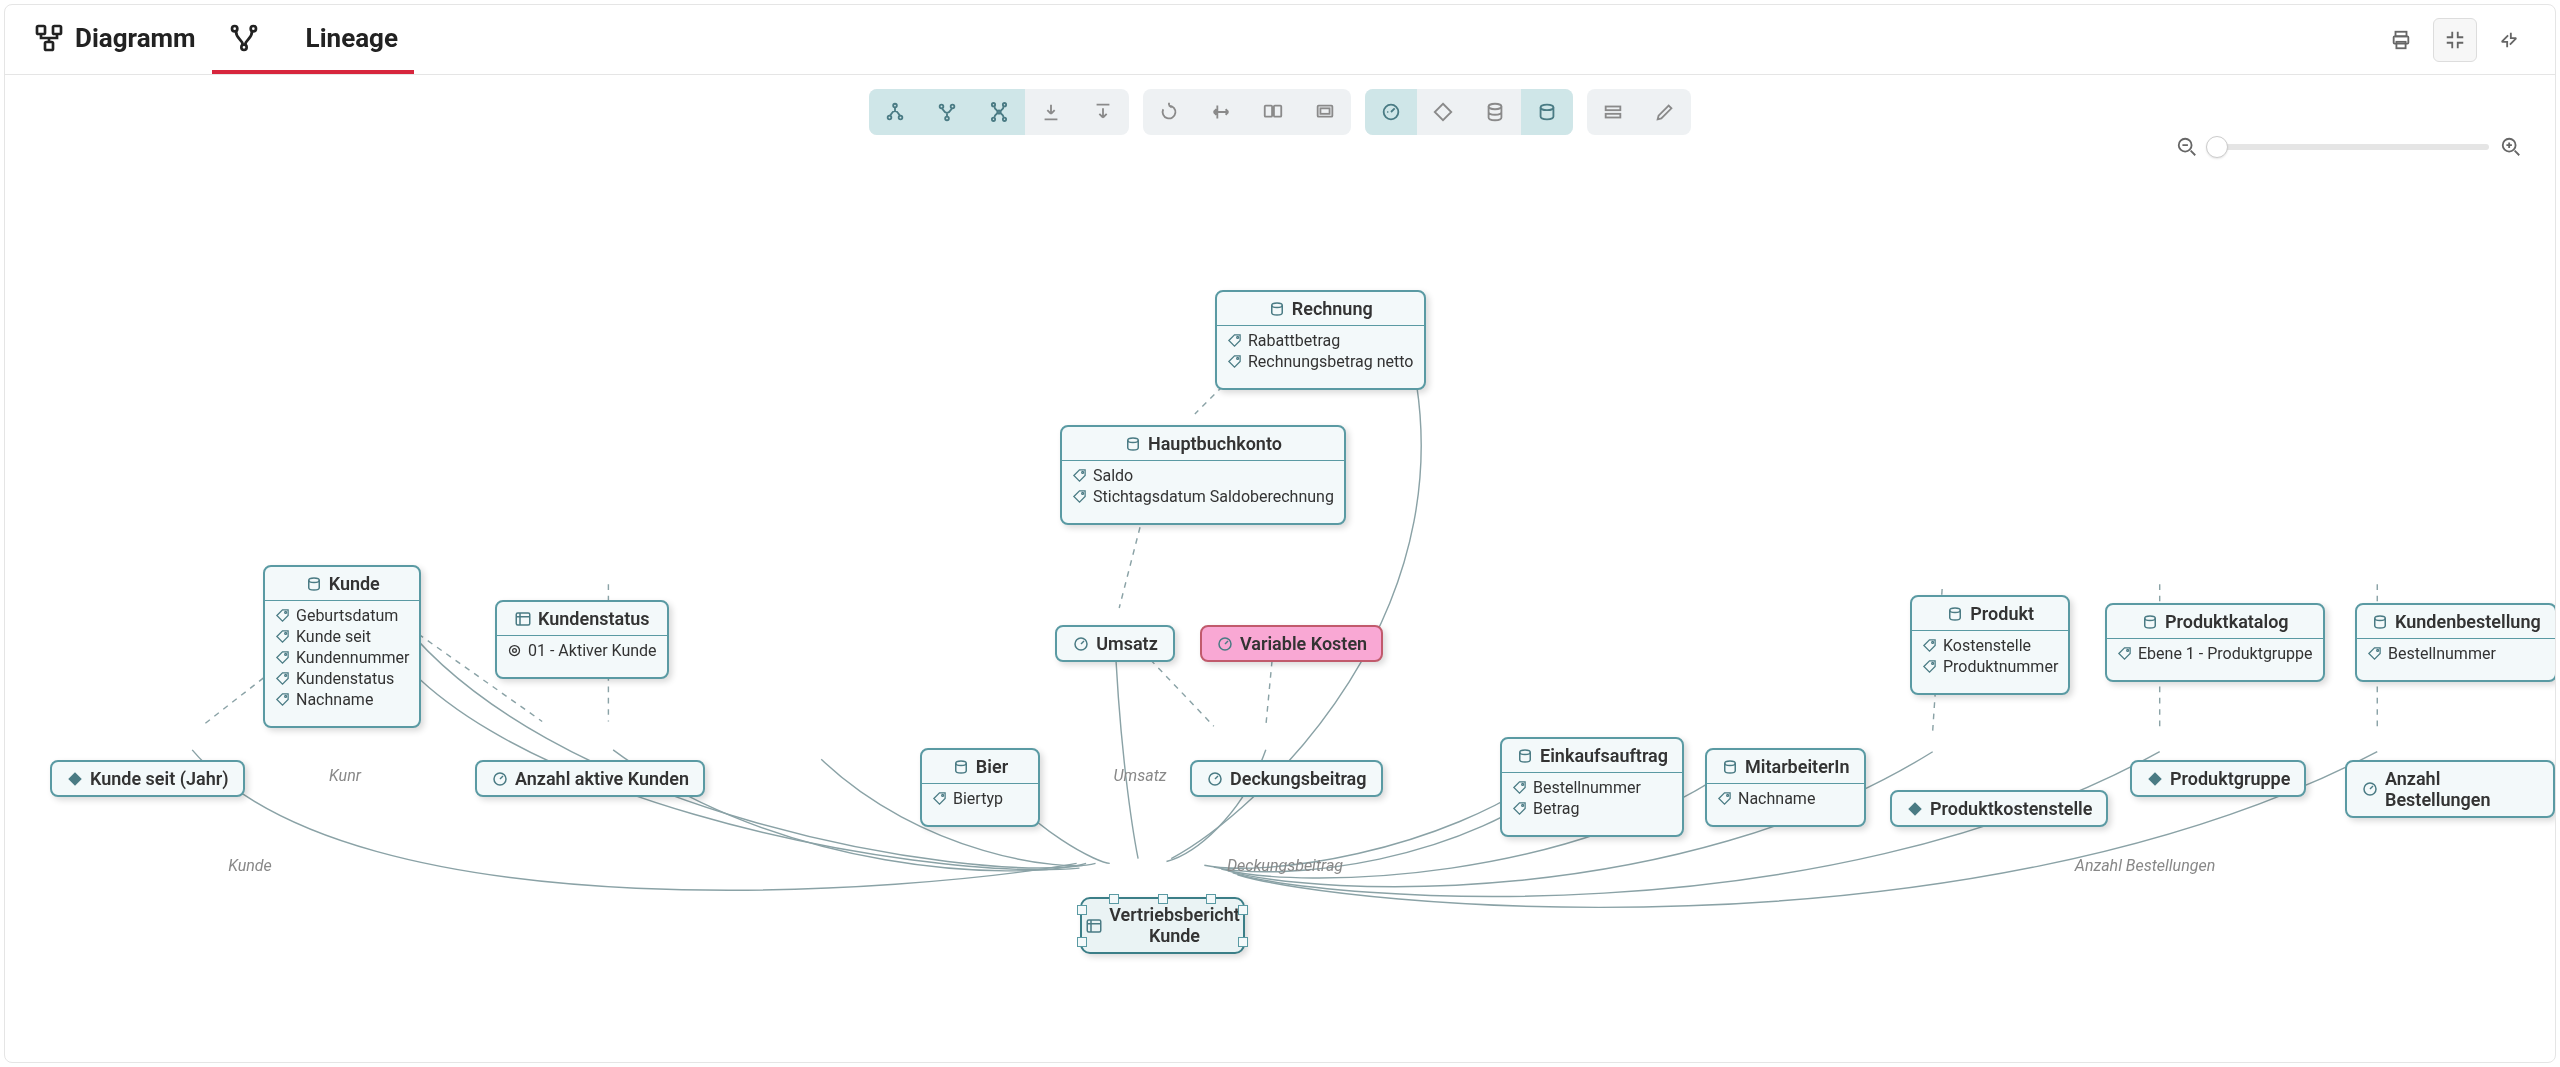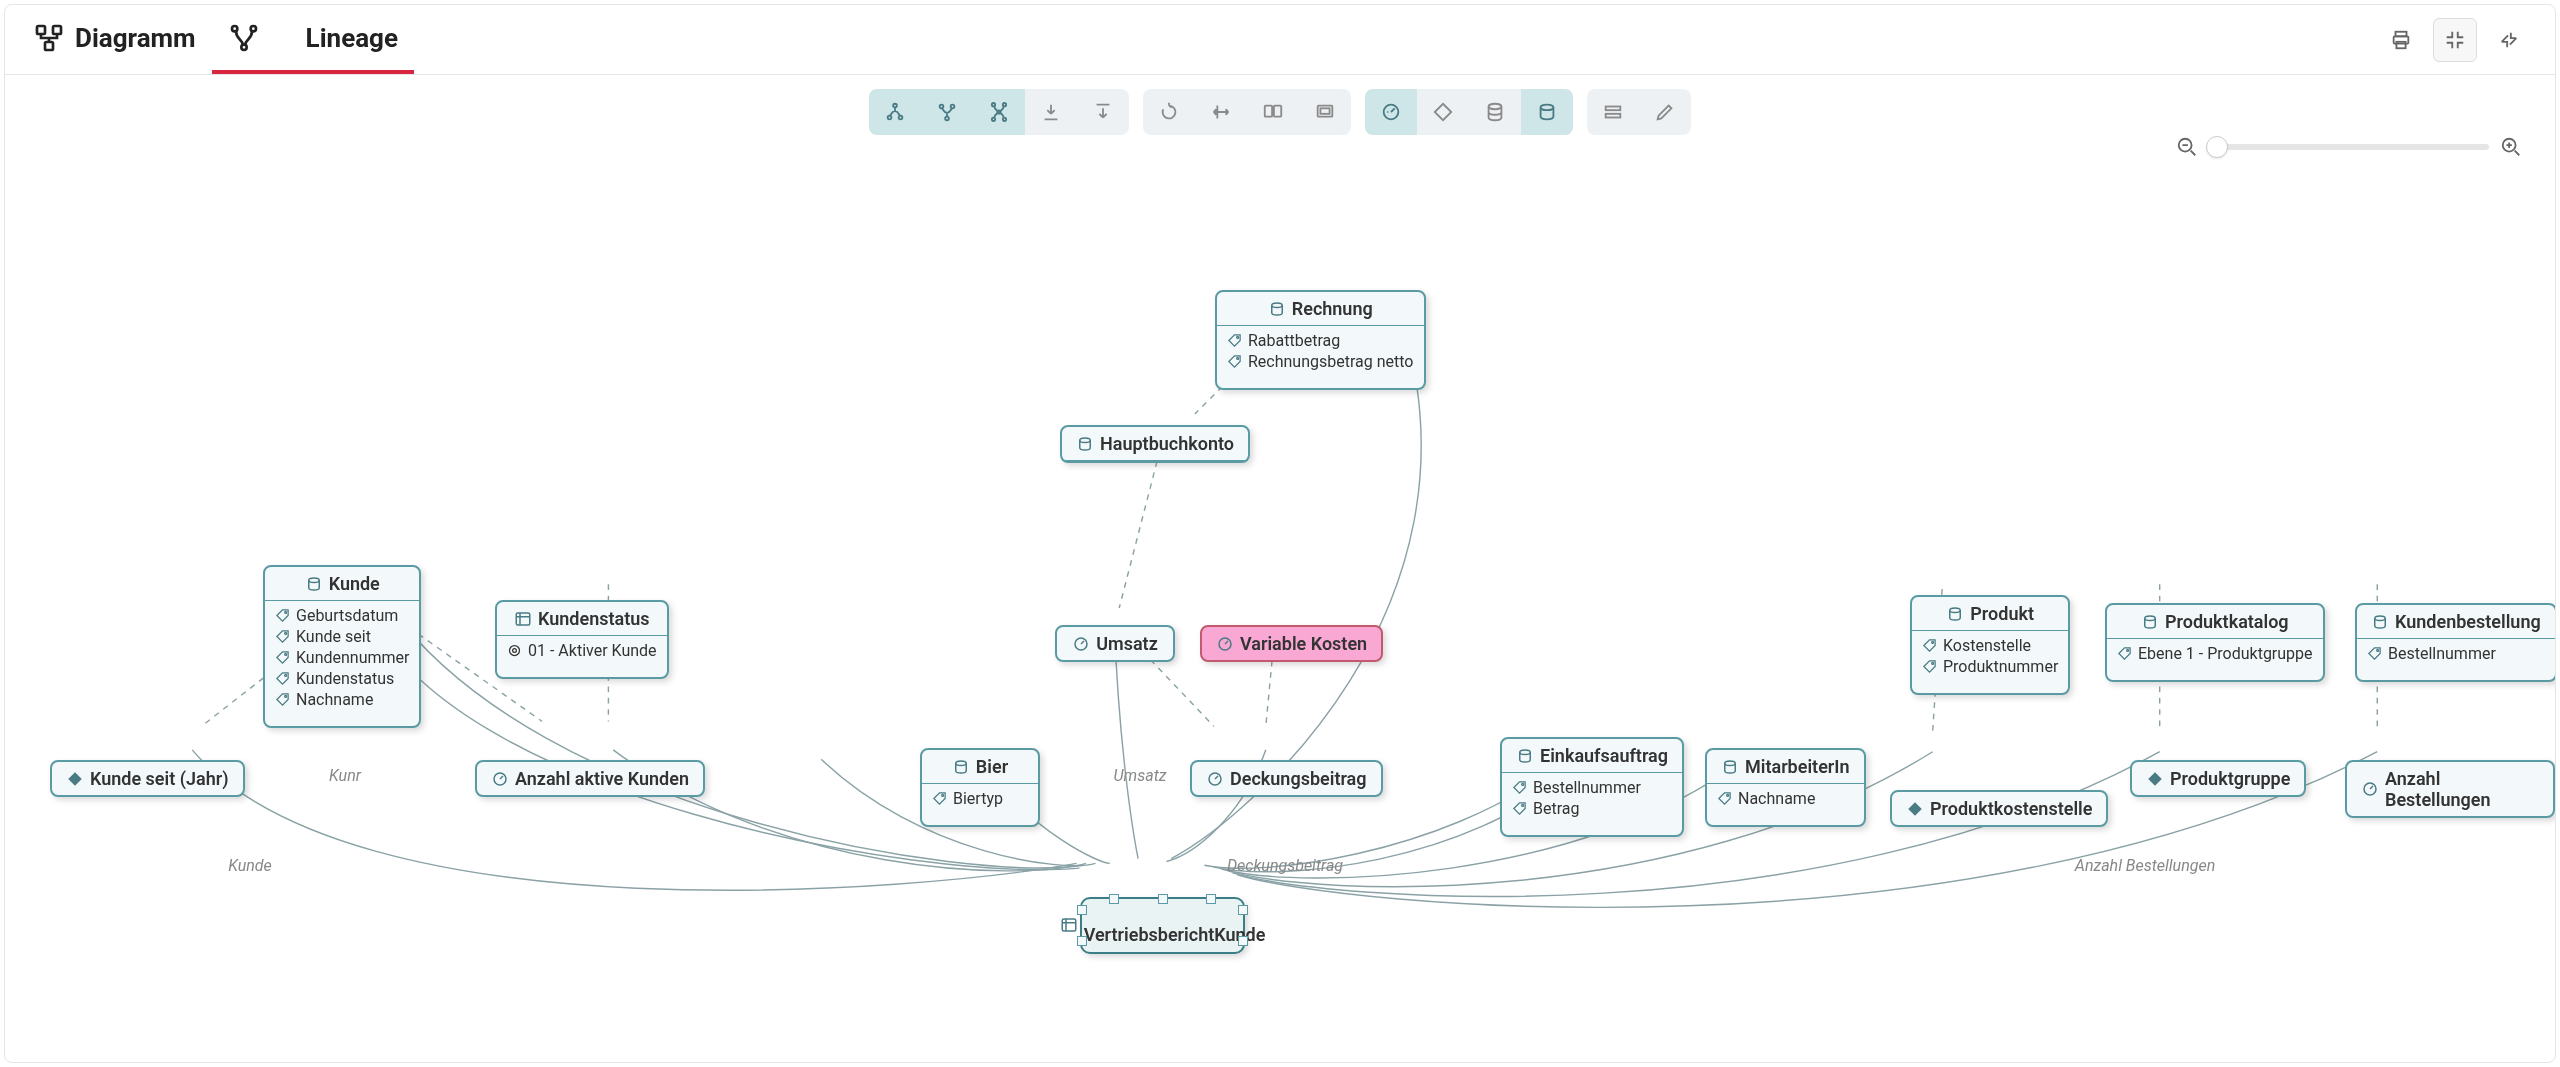--- a/index.html
+++ b/index.html
@@ -143,21 +143,21 @@
   .attr svg { width: 15px; height: 15px; stroke: #4a7b84; fill: none; stroke-width: 2; flex-shrink: 0; }
   .attr.typed svg { stroke: #333; }
   
   .node.target {
     border: 2.5px solid #3b7e87;
     border-radius: 10px;
     background: #eaf3f4;
     text-align: center;
   }
   .node.target .header { font-size: 18px; flex-direction: row; border: none; }
-  .node.target .header .title-stack { display: flex; flex-direction: row; line-height: 1.15; margin-top: 20px; }
+  .node.target .header .title-stack { display: flex; flex-direction: column; line-height: 1.15; }
   .port {
     position: absolute;
     width: 10px; height: 10px;
     border: 1.5px solid #5a9aa3;
     background: #f3f9fa;
     transform: translate(-50%,-50%);
   }
 </style>
 </head>
 <body>
@@ -414,20 +414,36 @@
     </div>
 
     <div class="node has-attrs" style="left:1055px; top:290px;">
       <div class="header">
           <svg viewBox="0 0 24 24">
             <ellipse cx="12" cy="7" rx="7" ry="3"></ellipse>
             <path d="M5 7v10c0 1.7 3.1 3 7 3s7-1.3 7-3V7"></path>
           </svg>
           <span>Hauptbuchkonto</span>
         </div>
+      <div class="attrs">
+        <div class="attr">
+            <svg viewBox="0 0 24 24">
+              <path d="M3 12l9-9h9v9l-9 9z"></path>
+              <circle cx="17" cy="7" r="1.5"></circle>
+            </svg>
+            <span>Saldo</span>
+          </div>
+        <div class="attr">
+            <svg viewBox="0 0 24 24">
+              <path d="M3 12l9-9h9v9l-9 9z"></path>
+              <circle cx="17" cy="7" r="1.5"></circle>
+            </svg>
+            <span>Stichtagsdatum Saldoberechnung</span>
+          </div>
+      </div>
     </div>
 
     <div class="node has-attrs" style="left:258px; top:430px;">
       <div class="header">
           <svg viewBox="0 0 24 24">
             <ellipse cx="12" cy="7" rx="7" ry="3"></ellipse>
             <path d="M5 7v10c0 1.7 3.1 3 7 3s7-1.3 7-3V7"></path>
           </svg>
           <span>Kunde</span>
         </div>

